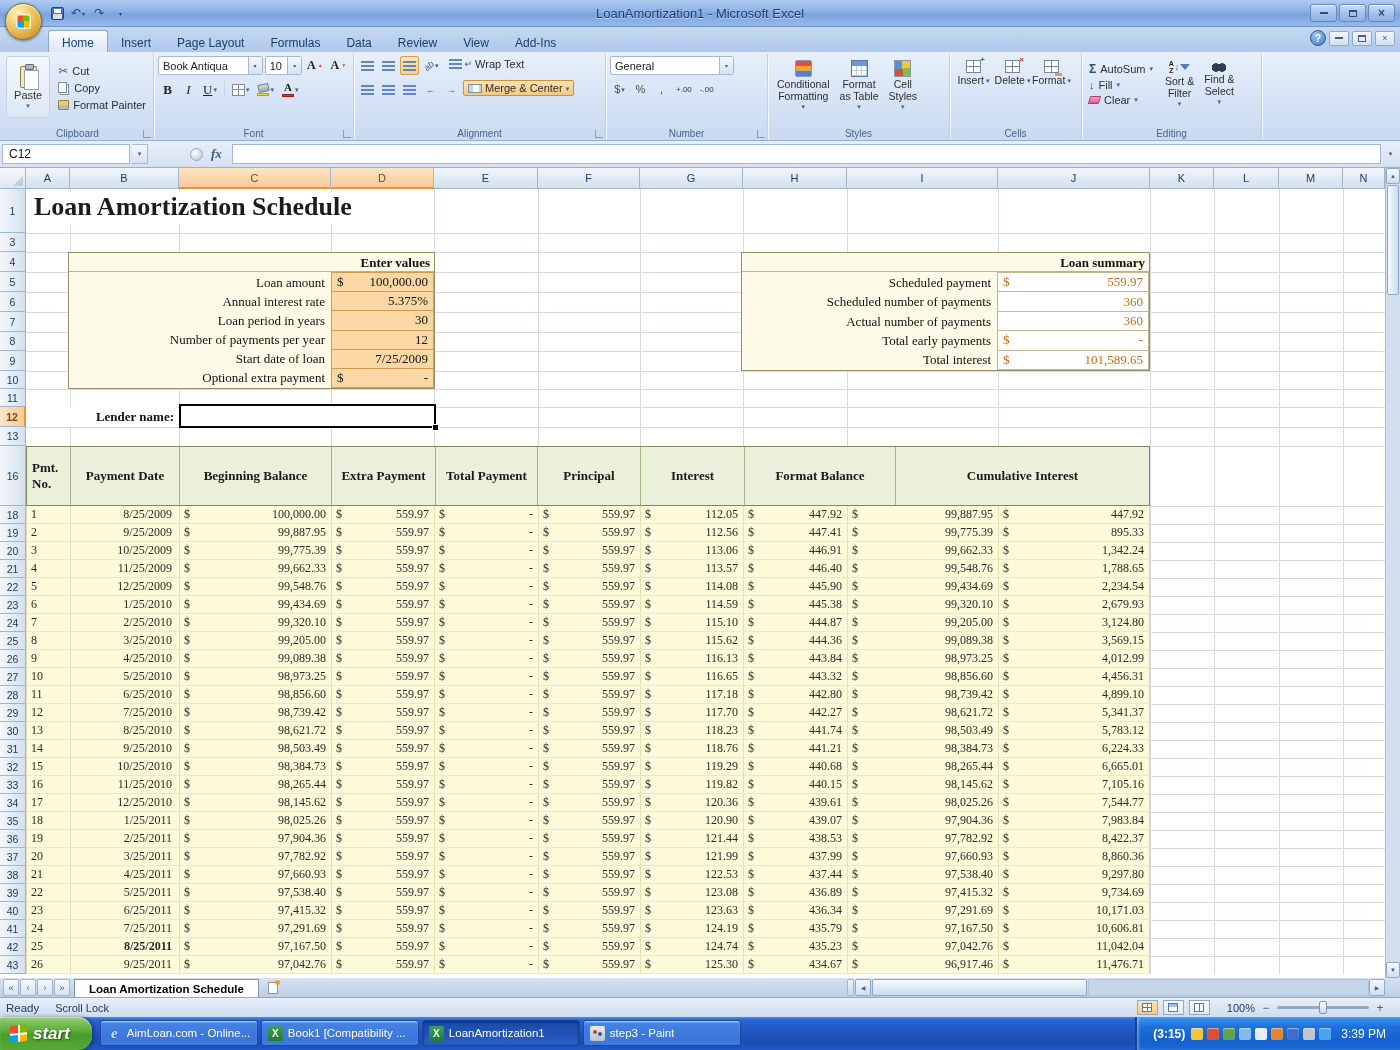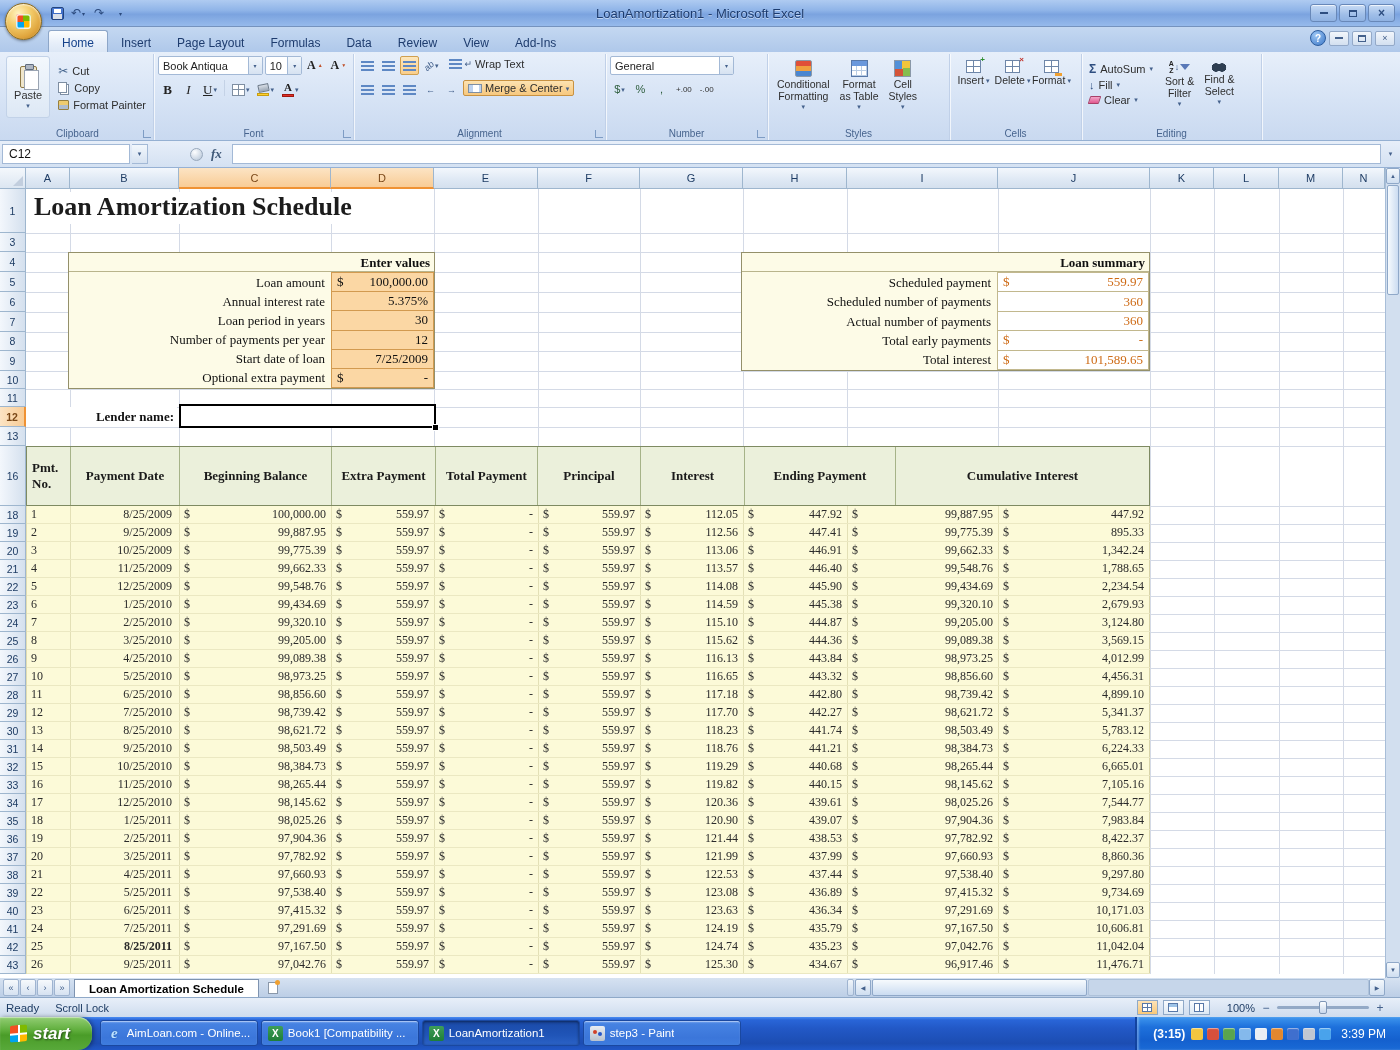--- a/index.html
+++ b/index.html
@@ -754,21 +754,21 @@
             <div class="th" style="width: 102px;">
               <div class="thl">Total Payment</div>
             </div>
             <div class="th" style="width: 103px;">
               <div class="thl">Principal</div>
             </div>
             <div class="th" style="width: 104px;">
               <div class="thl">Interest</div>
             </div>
             <div class="th" style="width: 151px;">
-              <div class="thl">Ending Payment</div>
+              <div class="thl">Format Balance</div>
             </div>
             <div class="th" style="width: 152px;">
               <div class="thl">Cumulative Interest</div>
             </div>
           </div>
         <div class="tbl-body">
             <div class="drow">
               <div class="dcell no" style="width: 44px;">1</div>
               <div class="dcell date" style="width: 109px;">8/25/2009</div>
               <div class="dcell" style="width: 152px;">

